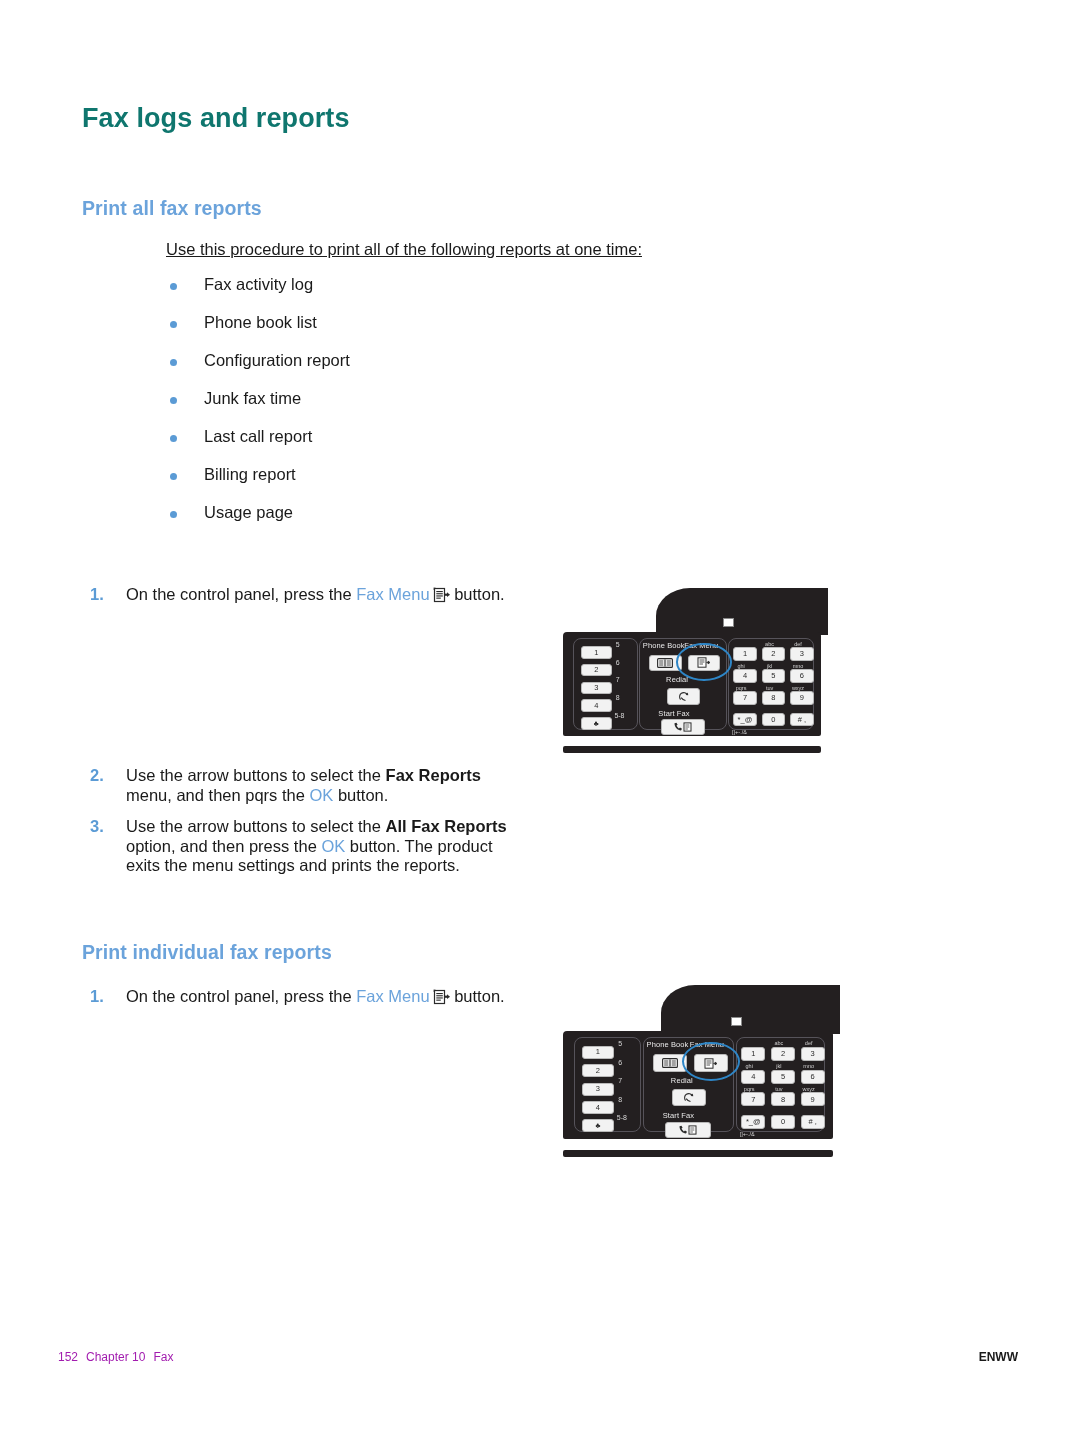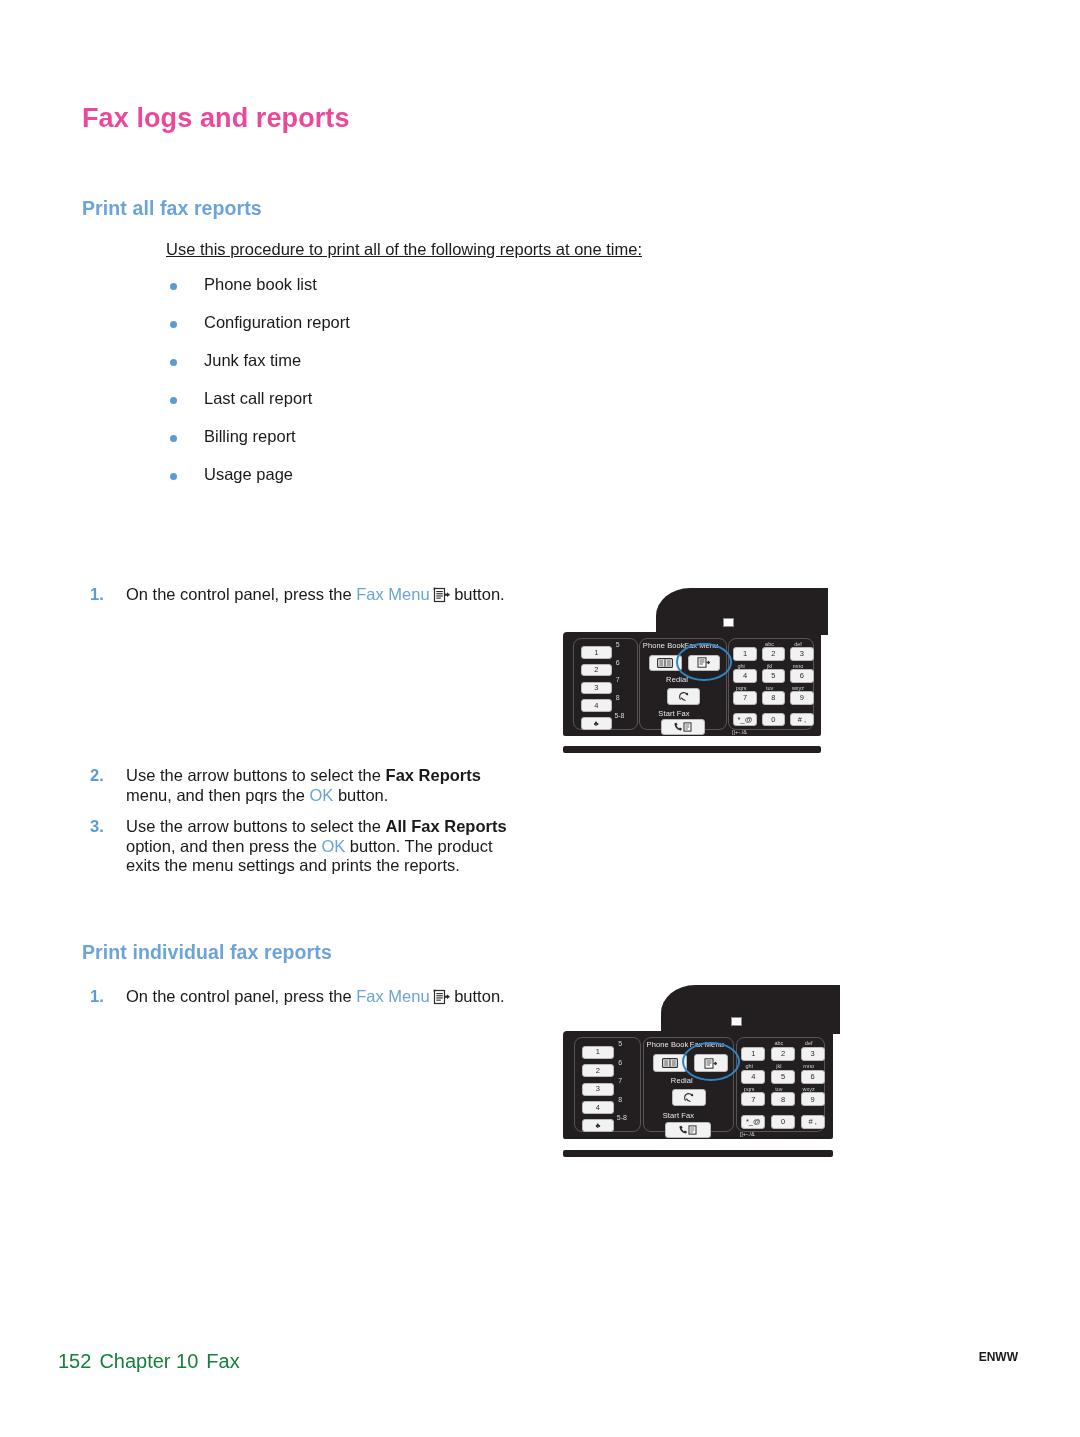--- a/index.html
+++ b/index.html
@@ -21,21 +21,21 @@
     inset: 0;
   }
 
   
   .h1 {
     position: absolute;
     left: 82px;
     top: 103px;
     font-size: 27px;
     font-weight: bold;
-    color: #ec4899;
+    color: #0f766e;
     letter-spacing: 0.1px;
     white-space: nowrap;
   }
   .h2 {
     position: absolute;
     left: 82px;
     font-size: 19.5px;
     font-weight: bold;
     color: #6BA3DB;
     letter-spacing: 0.1px;
@@ -235,22 +235,22 @@
     border-radius: 50%;
     box-sizing: border-box;
     background: transparent;
   }
 
   
   .footer-left {
     position: absolute;
     left: 58px;
     top: 1350px;
-    font-size: 20px;
-    color: #15803d;
+    font-size: 12px;
+    color: #a21caf;
     white-space: nowrap;
   }
   .footer-right {
     position: absolute;
     right: 62px;
     top: 1350px;
     font-size: 12px;
     color: #1a1a1a;
     white-space: nowrap;
     font-weight: bold;
@@ -263,20 +263,24 @@
 <div class="page">
 
   <div class="h1">Fax logs and reports</div>
 
 
   <div class="h2 a">Print all fax reports</div>
 
   <div class="para p2">Use this procedure to print all of the following reports at one time:</div>
 
   <div class="bullets">
+    <div class="bullet-row">
+      <span class="bullet-dot"></span>
+      <span class="bullet-label">Fax activity log</span>
+    </div>
     <div class="bullet-row">
       <span class="bullet-dot"></span>
       <span class="bullet-label">Phone book list</span>
     </div>
     <div class="bullet-row">
       <span class="bullet-dot"></span>
       <span class="bullet-label">Configuration report</span>
     </div>
     <div class="bullet-row">
       <span class="bullet-dot"></span>

